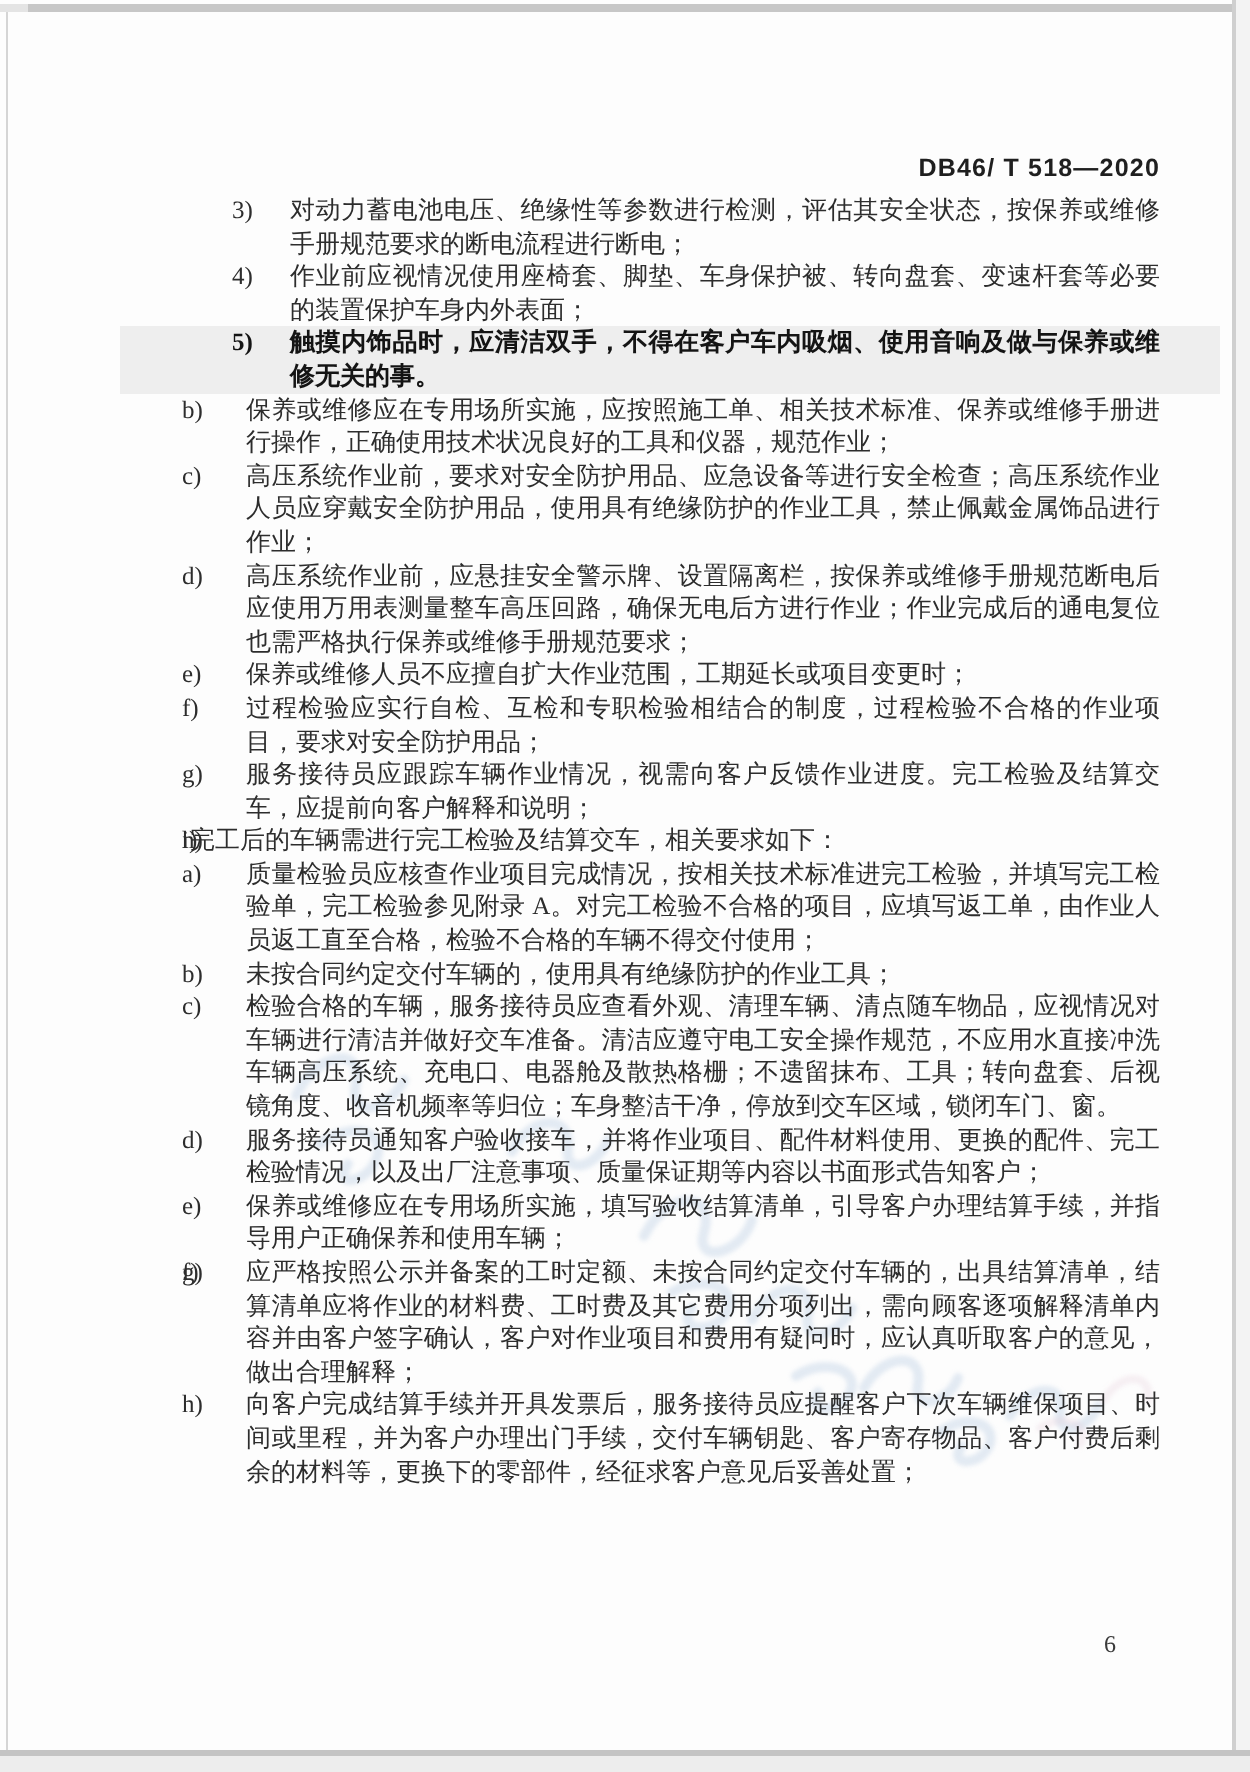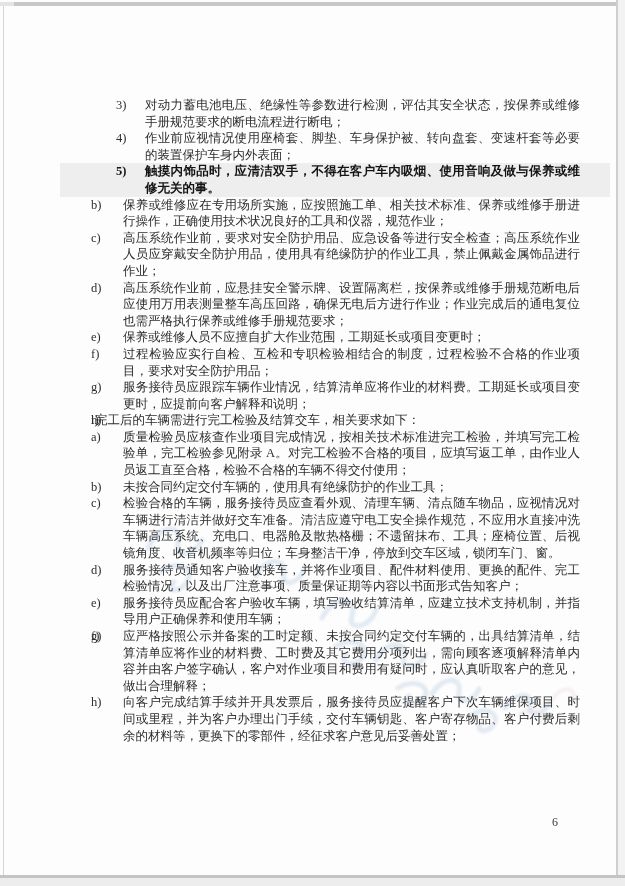--- a/index.html
+++ b/index.html
@@ -59,20 +59,21 @@
 
 <div class="page">
 
   <div class="edge-top"></div>
   <div class="edge-top-notch"></div>
   <div class="edge-left"></div>
   <div class="edge-right-outer"></div>
   <div class="edge-right"></div>
   <div class="edge-bottom"></div>
 
+  <div class="doc-header">DB46/ T 518—2020</div>
 
   <div class="content">
 
     <div class="item num">
       <span class="lbl">3)</span>
       <span class="txt">对动力蓄电池电压、绝缘性等参数进行检测，评估其安全状态，按保养或维修手册规范要求的断电流程进行断电；</span>
     </div>
     <div class="item num">
       <span class="lbl">4)</span>
       <span class="txt">作业前应视情况使用座椅套、脚垫、车身保护被、转向盘套、变速杆套等必要的装置保护车身内外表面；</span>
@@ -97,21 +98,21 @@
     <div class="item let">
       <span class="lbl">e)</span>
       <span class="txt">保养或维修人员不应擅自扩大作业范围，工期延长或项目变更时；</span>
     </div>
     <div class="item let">
       <span class="lbl">f)</span>
       <span class="txt">过程检验应实行自检、互检和专职检验相结合的制度，过程检验不合格的作业项目，要求对安全防护用品；</span>
     </div>
     <div class="item let">
       <span class="lbl">g)</span>
-      <span class="txt">服务接待员应跟踪车辆作业情况，结算清单应将作业的材料费。工期延长或项目变更时，应提前向客户解释和说明；</span>
+      <span class="txt">服务接待员应跟踪车辆作业情况，视需向客户反馈作业进度。完工检验及结算交车，应提前向客户解释和说明；</span>
     </div>
     <div class="item let">
       <span class="lbl">h)</span>
     </div>
     <div class="item let">
       <span class="lbl">i)</span>
     </div>
 
 
     <p class="intro">完工后的车辆需进行完工检验及结算交车，相关要求如下：</p>
@@ -119,29 +120,29 @@
     <div class="item let">
       <span class="lbl">a)</span>
       <span class="txt">质量检验员应核查作业项目完成情况，按相关技术标准进完工检验，并填写完工检验单，完工检验参见附录 A。对完工检验不合格的项目，应填写返工单，由作业人员返工直至合格，检验不合格的车辆不得交付使用；</span>
     </div>
     <div class="item let">
       <span class="lbl">b)</span>
       <span class="txt">未按合同约定交付车辆的，使用具有绝缘防护的作业工具；</span>
     </div>
     <div class="item let">
       <span class="lbl">c)</span>
-      <span class="txt">检验合格的车辆，服务接待员应查看外观、清理车辆、清点随车物品，应视情况对车辆进行清洁并做好交车准备。清洁应遵守电工安全操作规范，不应用水直接冲洗车辆高压系统、充电口、电器舱及散热格栅；不遗留抹布、工具；座椅位置、后视镜角度、收音机频率等归位；车身整洁干净，停放到交车区域，锁闭车门、窗。</span>
+      <span class="txt">检验合格的车辆，服务接待员应查看外观、清理车辆、清点随车物品，应视情况对车辆进行清洁并做好交车准备。清洁应遵守电工安全操作规范，不应用水直接冲洗车辆高压系统、充电口、电器舱及散热格栅；不遗留抹布、工具；转向盘套、后视镜角度、收音机频率等归位；车身整洁干净，停放到交车区域，锁闭车门、窗。</span>
     </div>
     <div class="item let">
       <span class="lbl">d)</span>
       <span class="txt">服务接待员通知客户验收接车，并将作业项目、配件材料使用、更换的配件、完工检验情况，以及出厂注意事项、质量保证期等内容以书面形式告知客户；</span>
     </div>
     <div class="item let">
       <span class="lbl">e)</span>
-      <span class="txt">服务接待员应配合客户验收车辆，填写验收结算清单，应建立技术支持机制，并指导用户正确保养和使用车辆；</span>
+      <span class="txt">保养或维修应在专用场所实施，填写验收结算清单，引导客户办理结算手续，并指导用户正确保养和使用车辆；</span>
     </div>
     <div class="item let">
       <span class="lbl">f)</span>
     </div>
     <div class="item let">
       <span class="lbl">g)</span>
       <span class="txt">应严格按照公示并备案的工时定额、未按合同约定交付车辆的，出具结算清单，结算清单应将作业的材料费、工时费及其它费用分项列出，需向顾客逐项解释清单内容并由客户签字确认，客户对作业项目和费用有疑问时，应认真听取客户的意见，做出合理解释；</span>
     </div>
     <div class="item let">
       <span class="lbl">h)</span>

